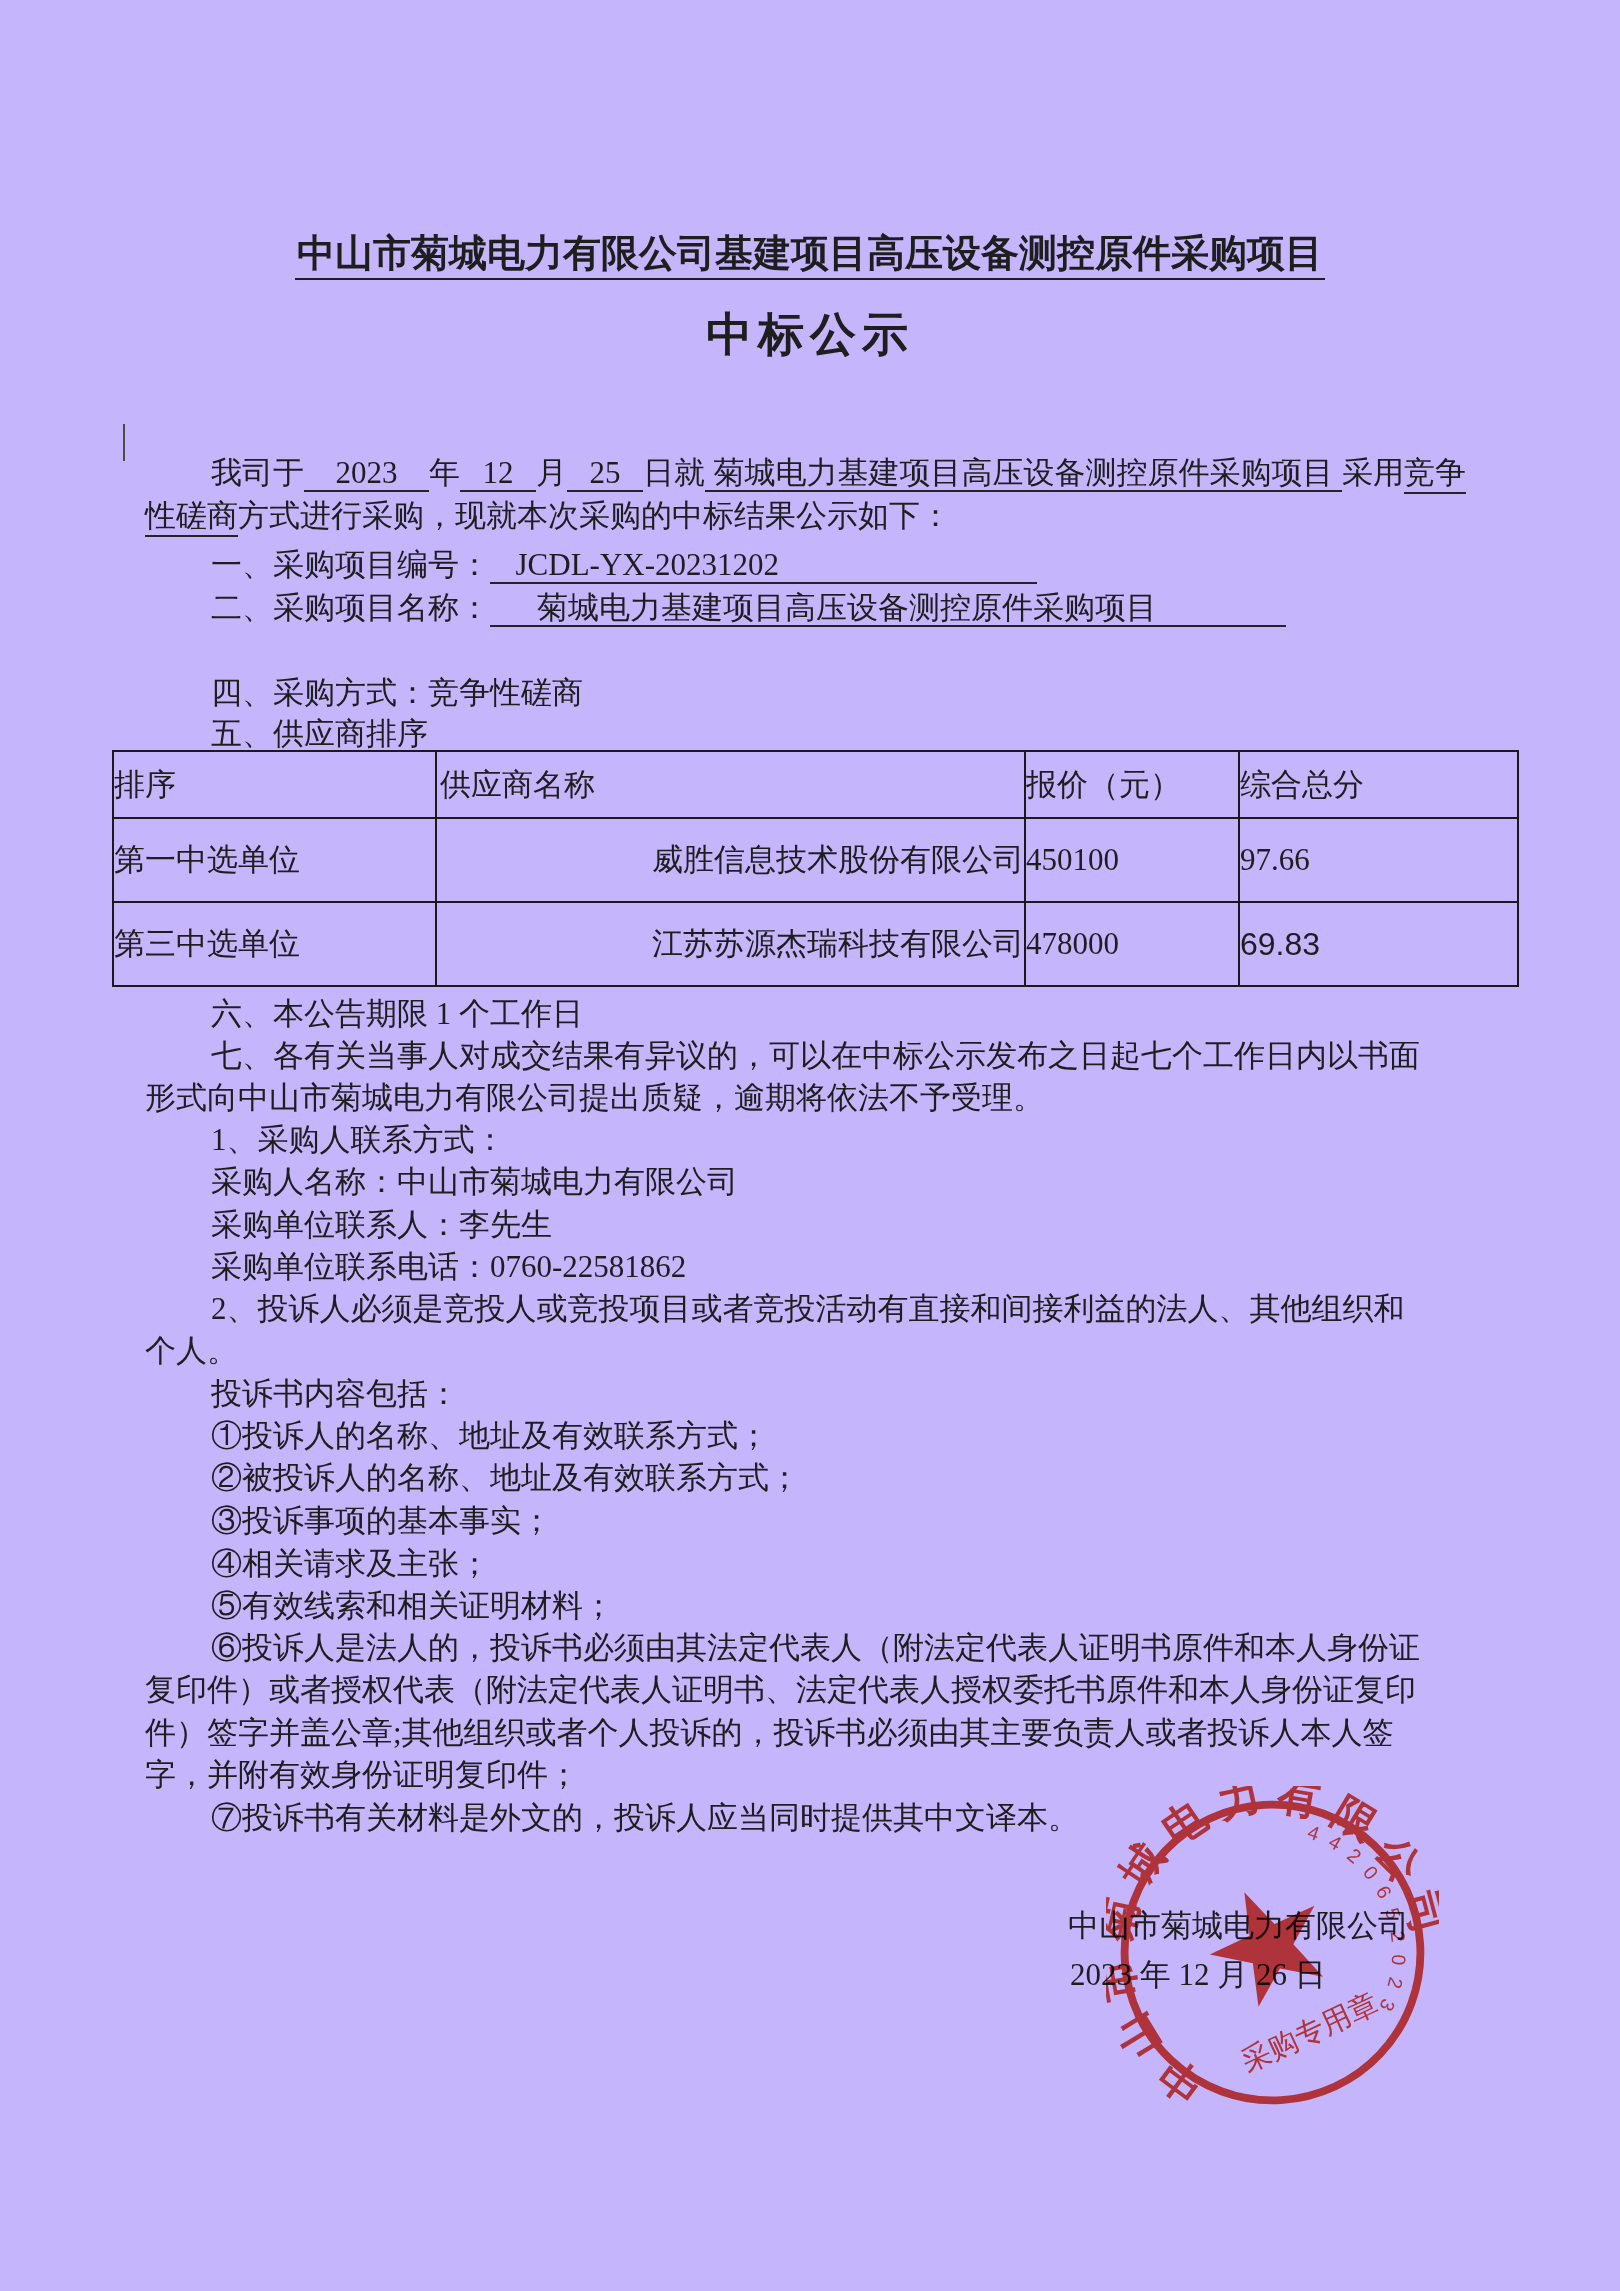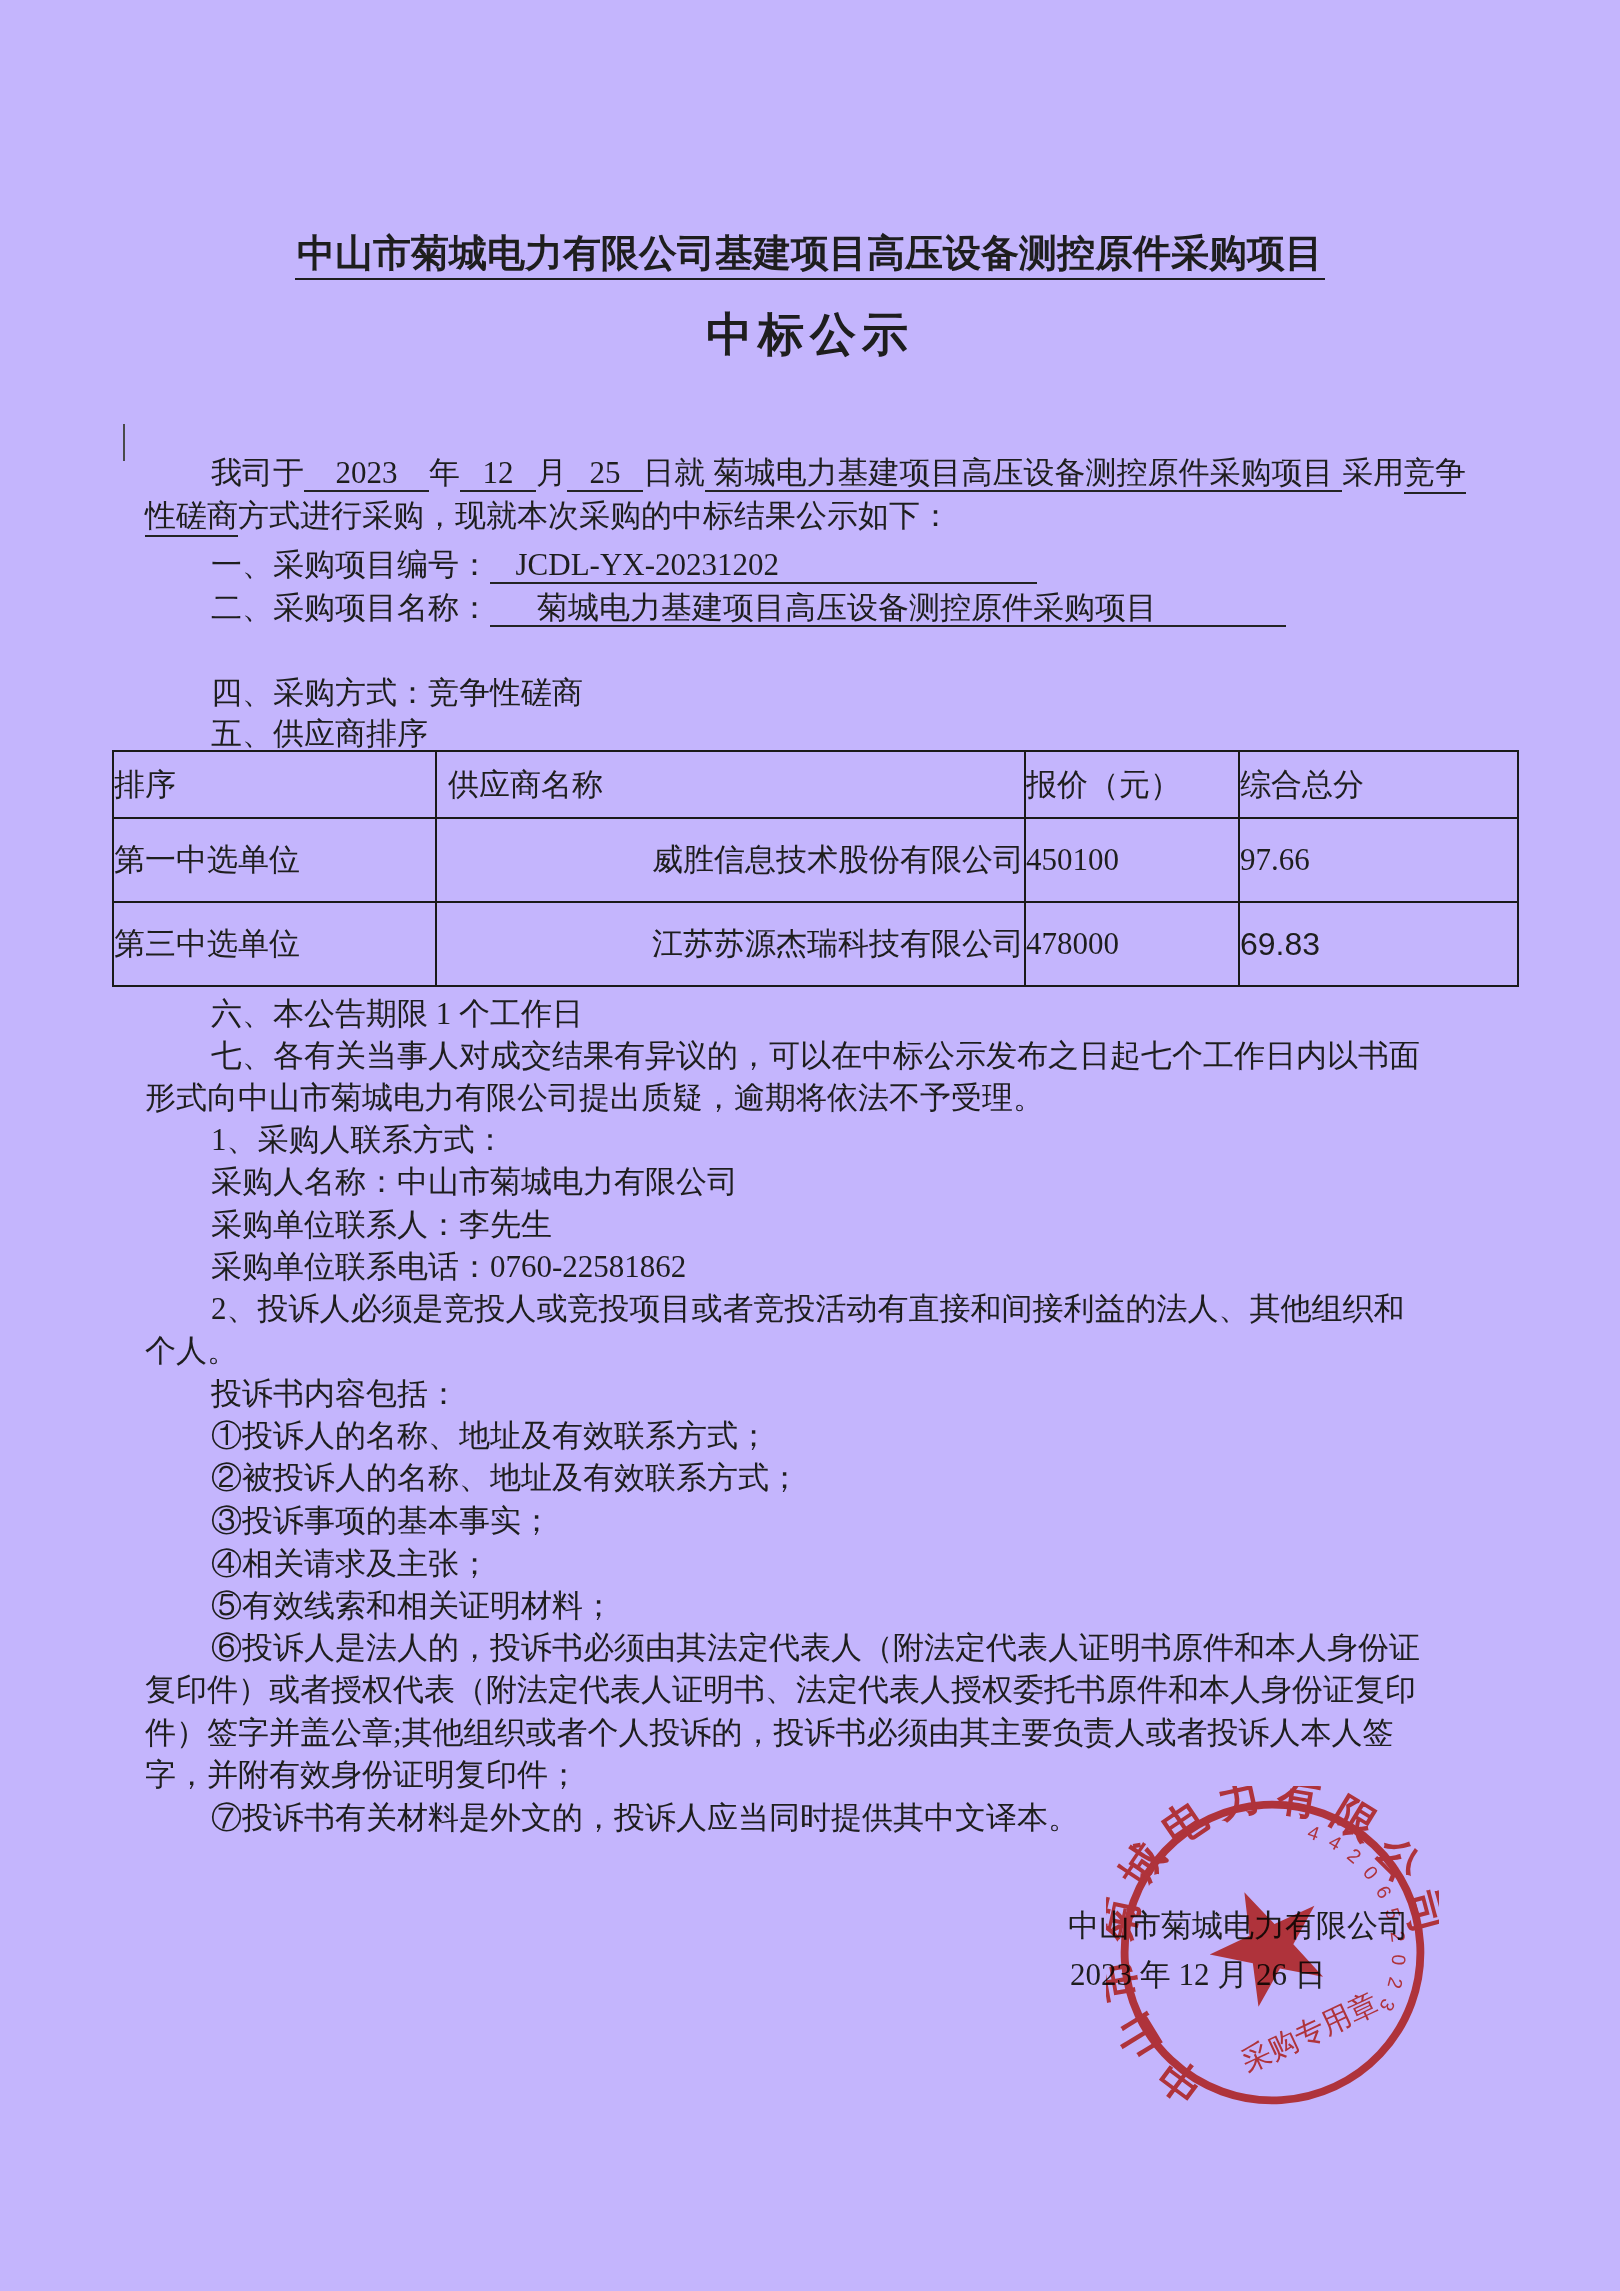--- a/index.html
+++ b/index.html
@@ -90,21 +90,21 @@
   <table class="rank">
     <colgroup>
       <col style="width:323px">
         <col style="width:589px">
         <col style="width:214px">
         <col style="width:279px">
     </colgroup>
     <thead>
       <tr>
         <th>排序</th>
-        <th style="text-align:left; padding-left:11px;">供应商名称</th>
+        <th style="text-align:left; padding-left:3px;">供应商名称</th>
         <th>报价（元）</th>
         <th>综合总分</th>
       </tr>
     </thead>
     <tbody>
       <tr>
         <td>第一中选单位</td>
         <td class="c-supplier">威胜信息技术股份有限公司</td>
         <td>450100</td>
         <td>97.66</td>

